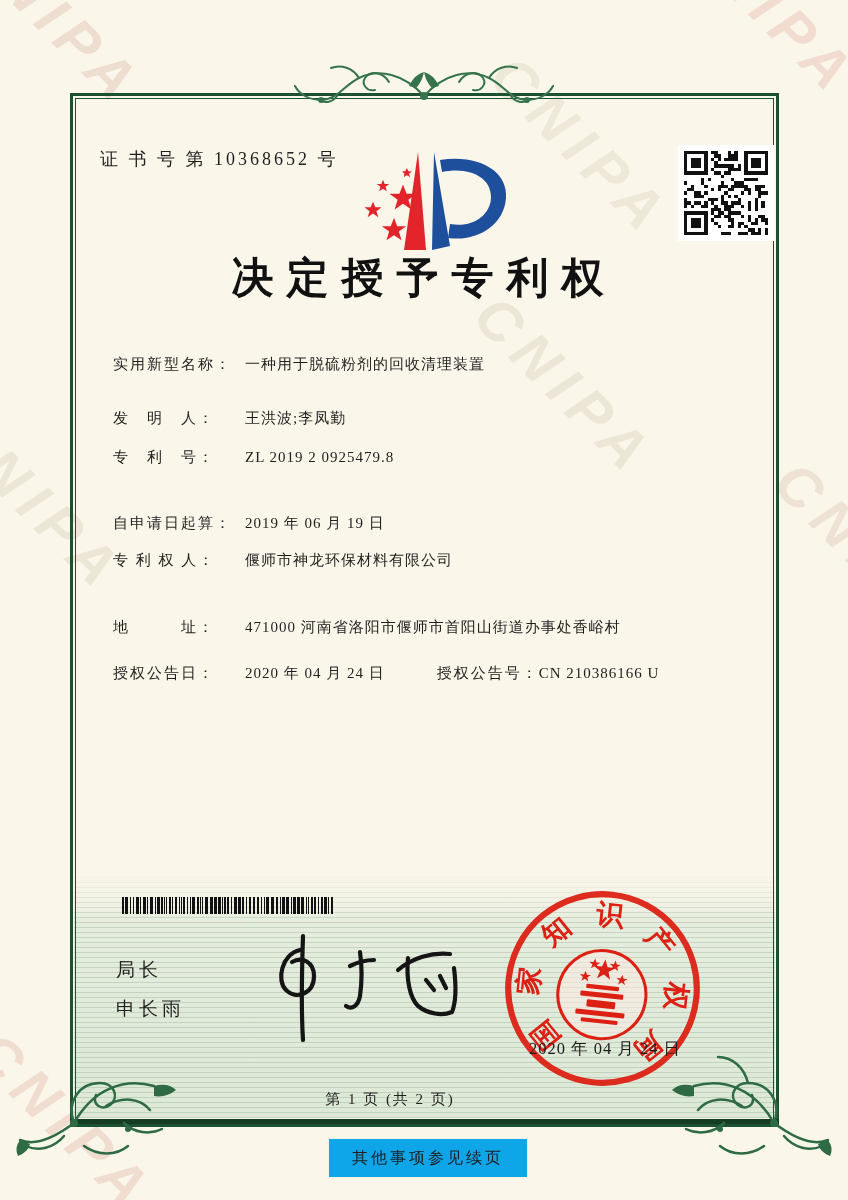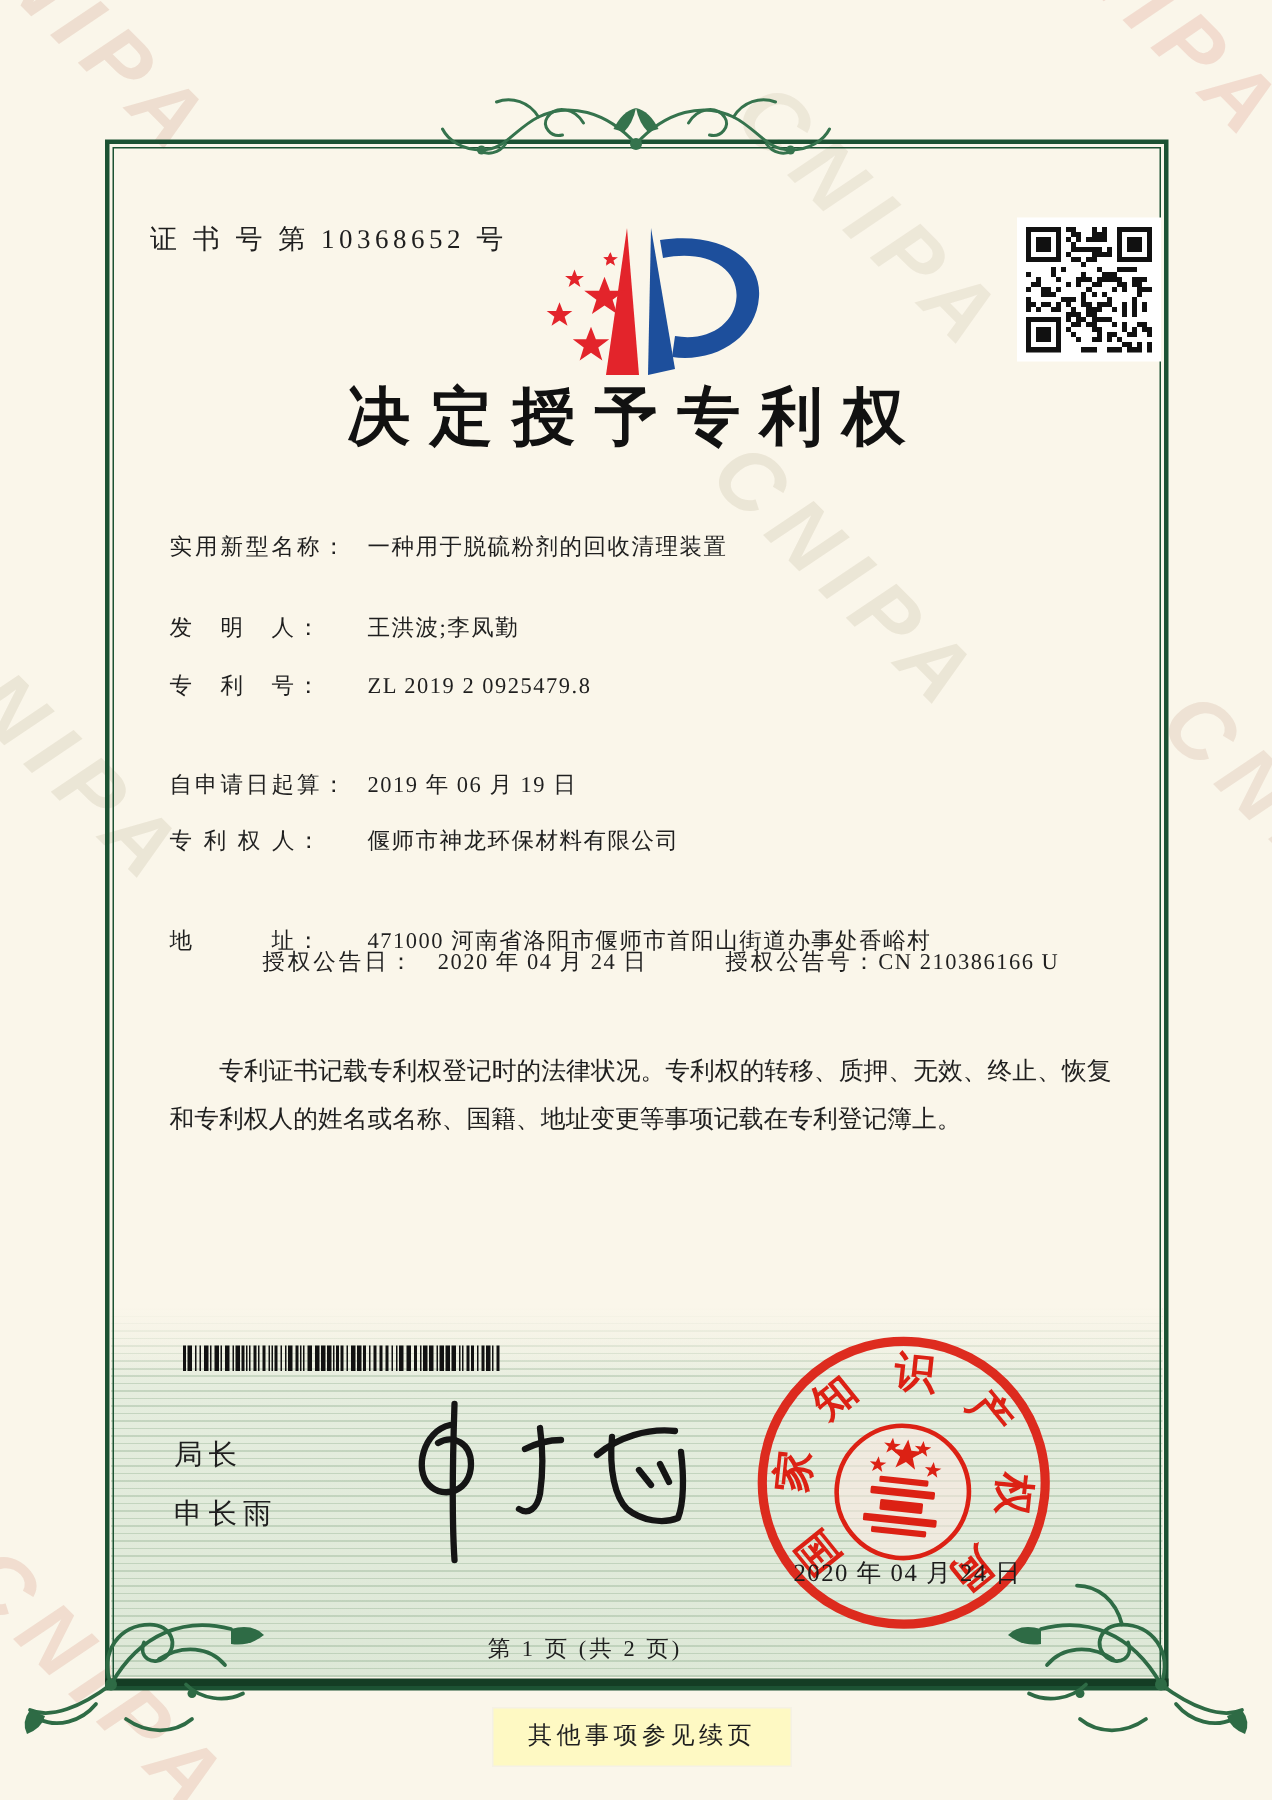--- a/index.html
+++ b/index.html
@@ -36,21 +36,21 @@
   .body-text p{margin:0;text-indent:2em;}
   
   .barcode{position:absolute;left:122px;top:897px;width:216px;height:17px;display:flex;align-items:stretch;}
   .barcode span{display:block;height:100%;}
   .director-title{position:absolute;left:116px;top:957px;font-size:19px;letter-spacing:4px;}
   .director-name{position:absolute;left:116px;top:996px;font-size:19px;letter-spacing:4px;}
   .seal{position:absolute;left:500px;top:886px;width:205px;height:205px;transform:rotate(6deg);}
   .seal-date{position:absolute;left:515px;top:1038px;width:180px;text-align:center;font-size:16.5px;
              letter-spacing:1px;color:#1c1c1c;}
   .page-info{position:absolute;left:240px;top:1090px;width:300px;text-align:center;font-size:15px;letter-spacing:2px;}
-  .note-box{position:absolute;left:329px;top:1139px;width:198px;height:38px;line-height:38px;background:#fef9c3;
+  .note-box{position:absolute;left:329px;top:1139px;width:198px;height:38px;line-height:38px;background:#0ea5e9;
             text-align:center;font-size:16px;letter-spacing:3px;box-shadow:0 0 0 1px rgba(0,0,0,0.02);}
   svg{display:block;}
 </style>
 </head>
 <body>
 
 <div class="wm" style="left:-60px;top:-18px;color:rgba(214,172,152,0.32);">CNIPA</div>
 <div class="wm" style="left:655px;top:-28px;color:rgba(226,176,160,0.36);">CNIPA</div>
 <div class="wm" style="left:468px;top:112px;color:rgba(208,198,176,0.30);">CNIPA</div>
 <div class="wm" style="left:452px;top:352px;color:rgba(206,196,174,0.33);">CNIPA</div>
@@ -332,26 +332,25 @@
 </div>
 <div class="field-row" style="top:514px;">
   <span class="field-label">自申请日起算：</span><span>2019 年 06 月 19 日</span>
 </div>
 <div class="field-row" style="top:551px;">
   <span class="field-label">专 利 权 人：</span><span>偃师市神龙环保材料有限公司</span>
 </div>
 <div class="field-row" style="top:618px;">
   <span class="field-label">地　　　址：</span><span>471000 河南省洛阳市偃师市首阳山街道办事处香峪村</span>
 </div>
-<div class="field-row" style="top:632px;text-align:center;">
+<div class="field-row" style="top:664px;">
   <span class="field-label">授权公告日：</span><span>2020 年 04 月 24 日</span><span class="field-label2">授权公告号：</span><span>CN 210386166 U</span>
 </div>
 
 <div class="body-text">
-  <p>专利证书记载专利权登记时的法律状况。专利权的转移、质押、无效、终止、恢复和专利权人的姓名或名称、国籍、地址变更等事项记载在专利登记簿上。</p>
 </div>
 
 <div class="barcode" id="barcode">
     <span style="width: 2px; background: rgb(17, 17, 17);"></span>
     <span style="width: 1px; background: transparent;"></span>
     <span style="width: 3px; background: rgb(17, 17, 17);"></span>
     <span style="width: 2px; background: transparent;"></span>
     <span style="width: 1px; background: rgb(17, 17, 17);"></span>
     <span style="width: 2px; background: transparent;"></span>
     <span style="width: 1px; background: rgb(17, 17, 17);"></span>

